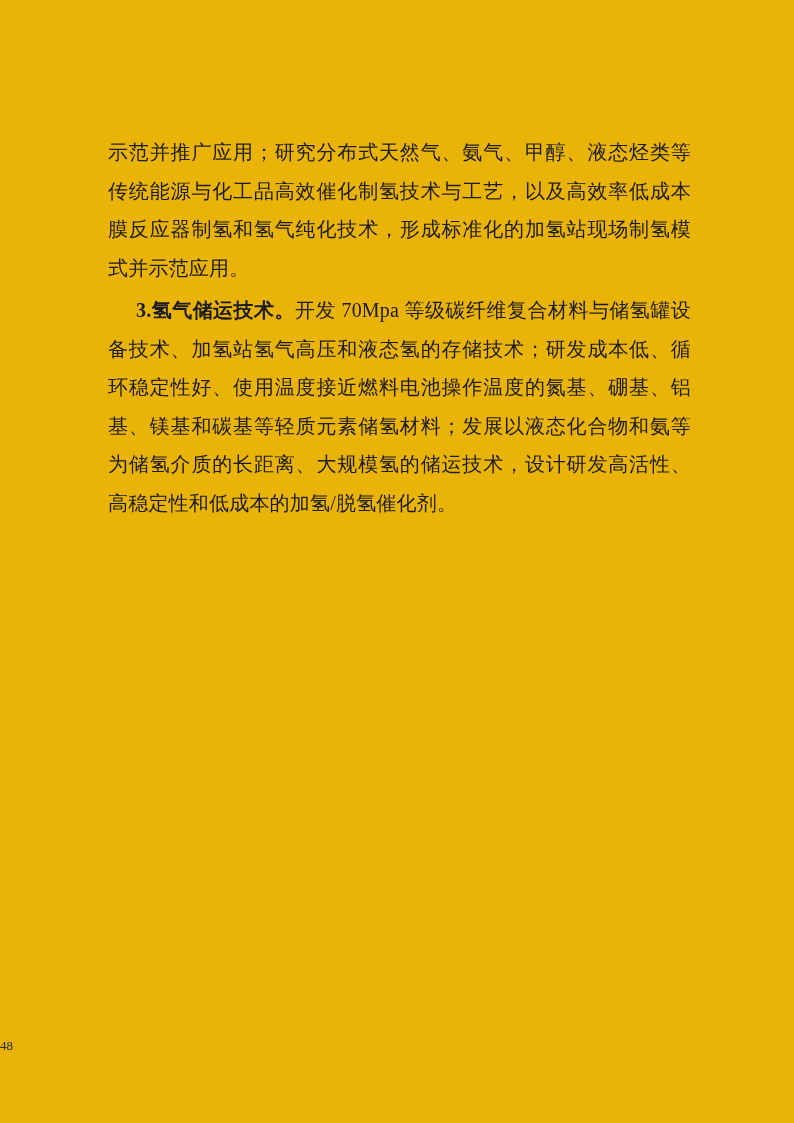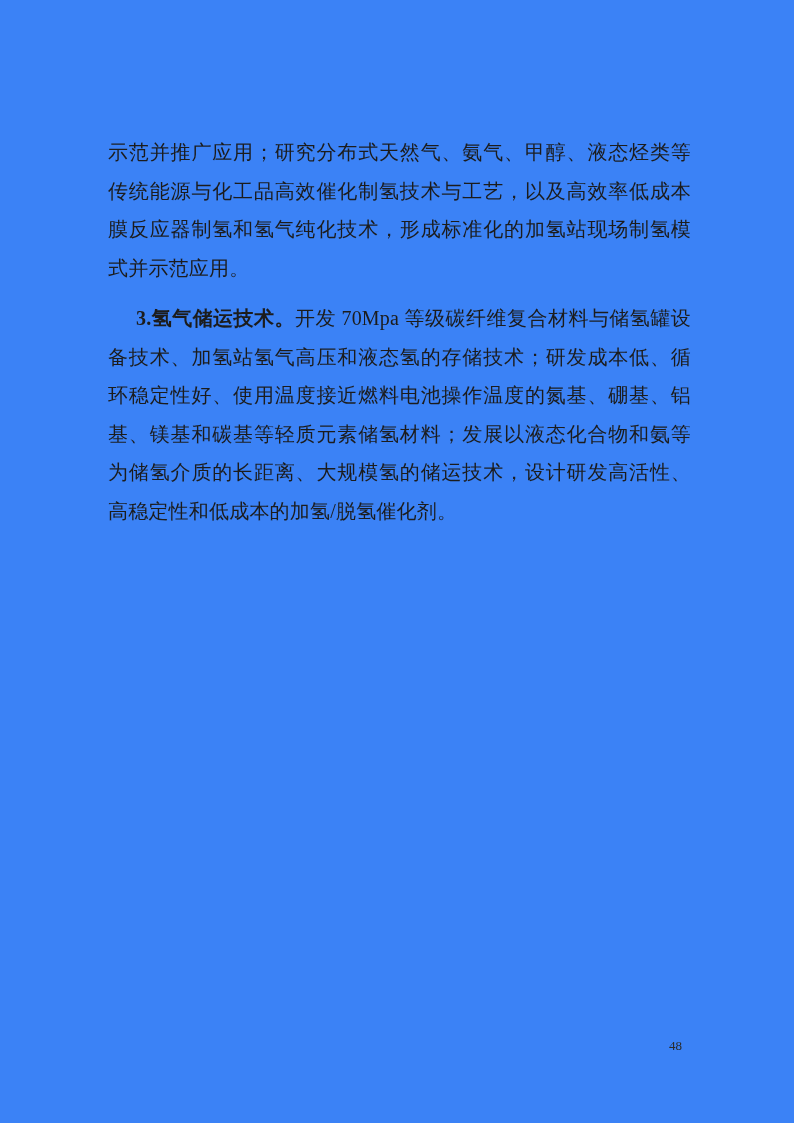--- a/index.html
+++ b/index.html
@@ -4,21 +4,21 @@
 <style>
   html, body {
     margin: 0;
     padding: 0;
     background: #ffffff;
   }
   .page {
     position: relative;
     width: 794px;
     height: 1123px;
-    background: #3b82f6;
+    background: #eab308;
     overflow: hidden;
     font-family: "Liberation Serif", "DejaVu Serif", serif;
   }
   .text-block {
     position: absolute;
     left: 108px;
     top: 133px;
     width: 583px;
     font-size: 20px;
     line-height: 38.5px;
@@ -26,31 +26,31 @@
     text-align: justify;
     text-justify: inter-character;
     letter-spacing: 0.2px;
   }
   .para {
     margin: 0;
     padding: 0;
   }
   .para.numbered {
     text-indent: 28px;
-    margin-top: 12px;
+    margin-top: 4px;
   }
   .para-heading {
     font-weight: 700;
   }
   .page-number {
     position: absolute;
     top: 1038px;
     left: 0;
     width: 682px;
-    text-align: right;
+    text-align: left;
     font-size: 13px;
     color: #2a2a2a;
   }
 </style>
 </head>
 <body>
 
 <div class="page">
 
   <div class="text-block">

